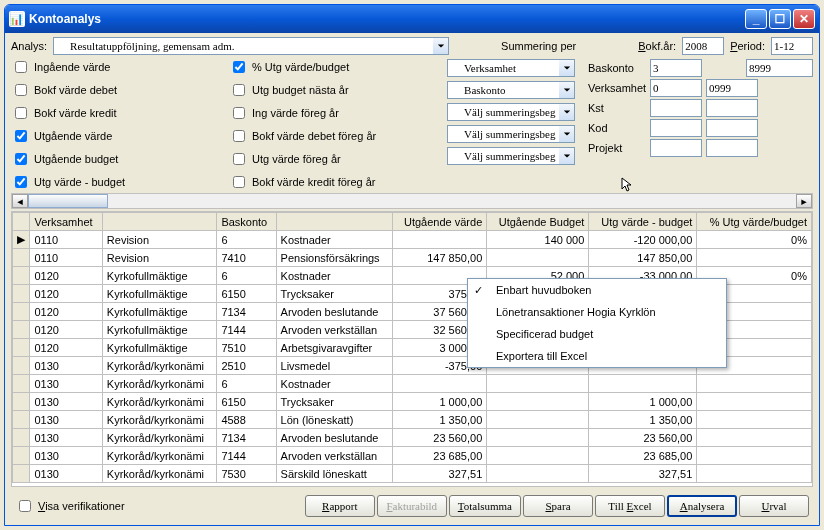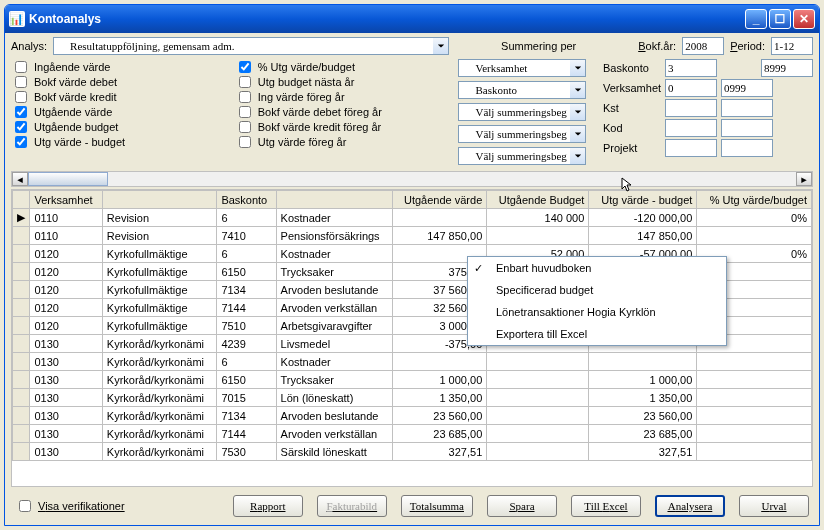--- a/index.html
+++ b/index.html
@@ -12,41 +12,41 @@
   .titlebar .btns { display: flex; gap: 2px; }
   .titlebar .btn { width: 22px; height: 20px; border: 1px solid #fff; border-radius: 3px; background: linear-gradient(to bottom,#6fb2ff,#1a58c7); display: flex; align-items: center; justify-content: center; color: white; font-weight: bold; }
   .titlebar .btn.close { background: linear-gradient(to bottom,#f08080,#c03030); }
   .content { flex: 1; padding: 4px 6px 6px 6px; display: flex; flex-direction: column; gap: 2px; overflow: hidden; justify-content: flex-end; }
   .label { white-space: nowrap; }
   select, input[type=text] { font: 11px Tahoma; height: 18px; border: 1px solid #7f9db9; background: #fff; padding: 0 2px; }
   .dropdown { display: flex; align-items: center; }
   .dropdown input { border-right: none; padding-left: 16px; }
   .dd-btn { width: 16px; height: 18px; border: 1px solid #7f9db9; border-left: none; background: linear-gradient(#f2f6fb,#cfe0f5); display: flex; align-items: center; justify-content: center; }
   .dd-btn svg { width: 8px; height: 8px; }
-  .chklist { grid-row: 1 / span 7; display: flex; flex-direction: column; gap: 0px; }
+  .chklist { grid-row: 1 / span 7; display: flex; flex-direction: column; gap: 8px; }
   .chk { display: flex; align-items: center; gap: 4px; height: 15px; }
   .chk input { width: 12px; height: 12px; }
   .sumcol { grid-column: 3; display: flex; flex-direction: column; gap: 2px; }
   .rightcol { grid-column: 4; display: flex; flex-direction: column; gap: 2px; }
   .pair { display: flex; align-items: center; gap: 4px; }
   .pair .label { width: 58px; }
   .hscroll { height: 16px; border: 1px solid #c0c0c0; background: #f0f0f0; display: flex; align-items: center; margin-top: 2px; }
   .hscroll .arrow { width: 16px; height: 14px; background: linear-gradient(#fff,#d8d8d8); border: 1px solid #a0a0a0; display: flex; align-items:center; justify-content:center; }
   .hscroll .track { flex: 1; position: relative; height: 14px; }
   .hscroll .thumb { position: absolute; left: 0; top: 0; width: 80px; height: 14px; background: linear-gradient(#fdfdfd,#c9d6e6); border: 1px solid #8faad0; }
   .grid-wrap { flex: 1; border: 1px solid #c0c0c0; background: #fff; overflow: auto; position: relative; }
   table.grid { border-collapse: collapse; width: 100%; background: #fff; }
   table.grid th, table.grid td { border: 1px solid #c0c0c0; padding: 2px 4px; height: 18px; white-space: nowrap; }
   table.grid th { background: #ece9d8; font-weight: normal; text-align: left; }
   table.grid td.num, table.grid th.num { text-align: right; }
   .rowhead { background: #ece9d8; width: 14px; }
   .context-menu { position: absolute; background: #fff; border: 1px solid #7f9db9; box-shadow: 2px 2px 4px rgba(0,0,0,0.3); width: 260px; font-size: 11px; }
   .context-menu .item { display: flex; align-items: center; height: 22px; padding: 0 10px 0 28px; position: relative; }
   .context-menu .item .check { position: absolute; left: 6px; color: #000; }
-  .bottom-bar { display: flex; align-items: center; gap: 14px; padding: 6px 4px 2px 4px; text-decoration: underline; }
+  .bottom-bar { display: flex; align-items: center; gap: 2px; padding: 6px 4px 2px 4px; }
   .bottom-bar .spacer { flex: 1; }
   button.winbtn { font: 11px Tahoma; height: 22px; min-width: 70px; border: 1px solid #7a7a7a; background: linear-gradient(#fff,#e3e3da); border-radius: 3px; padding: 0 8px; }
   button.winbtn:disabled { color: #a0a0a0; }
   .u { text-decoration: underline; }
   .half-panel { display: flex; gap: 6px; }
   .analys-select { width: 380px; }
   .toprow { display: flex; align-items: center; gap: 6px; margin-bottom: 2px; }
   .toprow .group-right { margin-left: auto; display: flex; gap: 4px; align-items: center; }
   .smalltxt { width: 42px; }
   .cursor-img { position:absolute; width:16px; height:16px; pointer-events:none; }
@@ -126,25 +126,25 @@
           <label class="chk">
             <input type="checkbox" style="">
             <span>Ing värde föreg år</span>
           </label>
           <label class="chk">
             <input type="checkbox" style="">
             <span>Bokf värde debet föreg år</span>
           </label>
           <label class="chk">
             <input type="checkbox" style="">
+            <span>Utg värde föreg år</span>
+          </label>
+          <label class="chk">
+            <input type="checkbox" style="">
             <span>Bokf värde kredit föreg år</span>
-          </label>
-          <label class="chk">
-            <input type="checkbox" style="">
-            <span>Utg värde föreg år</span>
           </label>
         </div>
       <div class="sumcol" id="sumcol" style="width:140px;">
           <div class="dropdown" style="margin-bottom: 2px;">
             <input type="text" style="width: 112px;" value="Verksamhet">
             <div class="dd-btn">
               <svg viewBox="0 0 10 10">
                 <path d="M1 3 L5 7 L9 3 Z" fill="#000"></path>
               </svg>
             </div>
@@ -179,21 +179,21 @@
               <svg viewBox="0 0 10 10">
                 <path d="M1 3 L5 7 L9 3 Z" fill="#000"></path>
               </svg>
             </div>
           </div>
         </div>
       <div class="rightcol" id="rightcol" style="flex:1;">
           <div class="pair">
             <span class="label">Baskonto</span>
             <input type="text" style="width: 52px;" value="3">
-            <input type="text" style="width: 52px; margin-left: 40px;" value="8999">
+            <input type="text" style="width: 67px; margin-left: 40px;" value="8999">
           </div>
           <div class="pair">
             <span class="label">Verksamhet</span>
             <input type="text" style="width: 52px;" value="0">
             <input type="text" style="width: 52px;" value="0999">
           </div>
           <div class="pair">
             <span class="label">Kst</span>
             <input type="text" style="width: 52px;" value="">
             <input type="text" style="width: 52px;" value="">
@@ -256,21 +256,21 @@
               <td class="num"></td>
             </tr>
             <tr>
               <td class="rowhead"></td>
               <td>0120</td>
               <td>Kyrkofullmäktige</td>
               <td>6</td>
               <td>Kostnader</td>
               <td class="num"></td>
               <td class="num">52 000</td>
-              <td class="num">-57 000,00</td>
+              <td class="num">-33 000,00</td>
               <td class="num">0%</td>
             </tr>
             <tr>
               <td class="rowhead"></td>
               <td>0120</td>
               <td>Kyrkofullmäktige</td>
               <td>6150</td>
               <td>Trycksaker</td>
               <td class="num">375,00</td>
               <td class="num"></td>
@@ -307,21 +307,21 @@
               <td>Arbetsgivaravgifter</td>
               <td class="num">3 000,00</td>
               <td class="num"></td>
               <td class="num"></td>
               <td class="num"></td>
             </tr>
             <tr>
               <td class="rowhead"></td>
               <td>0130</td>
               <td>Kyrkoråd/kyrkonämi</td>
-              <td>4239</td>
+              <td>2510</td>
               <td>Livsmedel</td>
               <td class="num">-375,00</td>
               <td class="num"></td>
               <td class="num"></td>
               <td class="num"></td>
             </tr>
             <tr>
               <td class="rowhead"></td>
               <td>0130</td>
               <td>Kyrkoråd/kyrkonämi</td>
@@ -340,21 +340,21 @@
               <td>Trycksaker</td>
               <td class="num">1 000,00</td>
               <td class="num"></td>
               <td class="num">1 000,00</td>
               <td class="num"></td>
             </tr>
             <tr>
               <td class="rowhead"></td>
               <td>0130</td>
               <td>Kyrkoråd/kyrkonämi</td>
-              <td>7015</td>
+              <td>4588</td>
               <td>Lön (löneskatt)</td>
               <td class="num">1 350,00</td>
               <td class="num"></td>
               <td class="num">1 350,00</td>
               <td class="num"></td>
             </tr>
             <tr>
               <td class="rowhead"></td>
               <td>0130</td>
               <td>Kyrkoråd/kyrkonämi</td>
@@ -388,24 +388,24 @@
               <td class="num"></td>
             </tr>
           </tbody>
         </table>
       <div class="context-menu" id="ctxmenu" style="left: 455px; top: 66px;">
           <div class="item">
             <span class="check">✓</span>
             <span>Enbart huvudboken</span>
           </div>
           <div class="item">
+            <span>Lönetransaktioner Hogia Kyrklön</span>
+          </div>
+          <div class="item">
             <span>Specificerad budget</span>
-          </div>
-          <div class="item">
-            <span>Lönetransaktioner Hogia Kyrklön</span>
           </div>
           <div class="item">
             <span>Exportera till Excel</span>
           </div>
         </div>
     </div>
 
     <div class="bottom-bar">
       <label class="chk">
         <input type="checkbox" style="">

